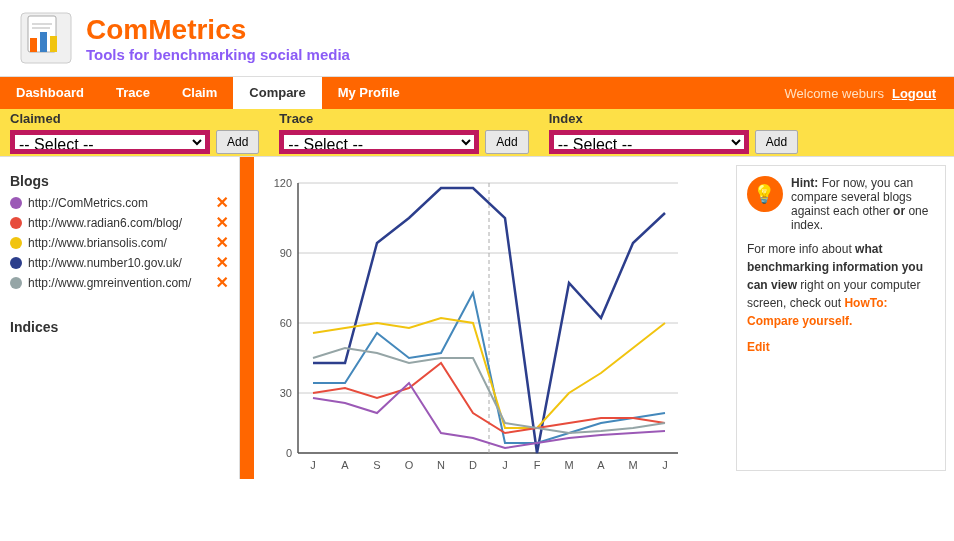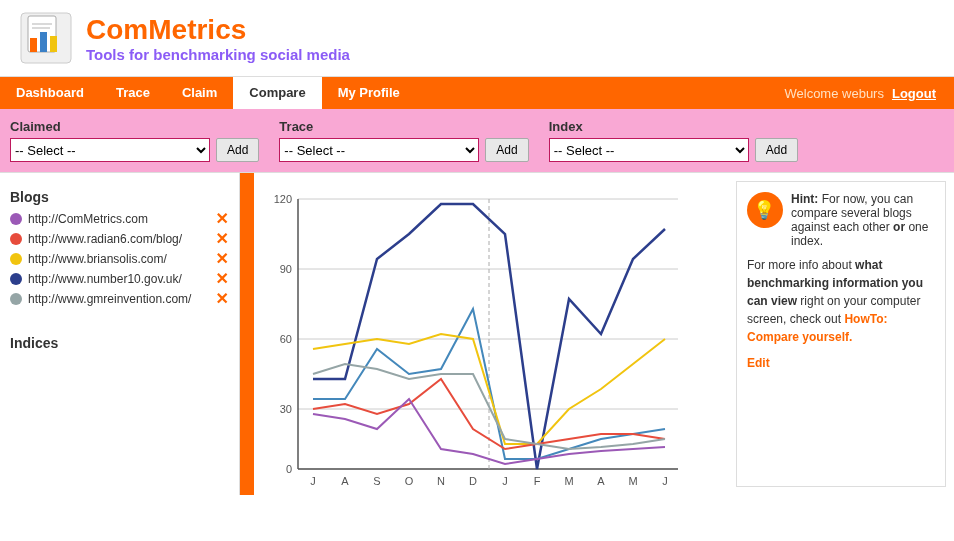--- a/index.html
+++ b/index.html
@@ -16,25 +16,25 @@
 
     
     #navbar { display: flex; align-items: center; background: #f60; padding: 0; height: 32px; }
     .nav-item { padding: 0 16px; height: 32px; line-height: 32px; color: #fff; font-weight: bold; font-size: 13px; cursor: pointer; }
     .nav-item.active { background: #fff; color: #333; }
     #nav-right { margin-left: auto; padding-right: 18px; color: #fff; font-size: 13px; display: flex; align-items: center; gap: 8px; }
     #nav-right .welcome { color: #ffe0c0; }
     #nav-right .logout { color: #fff; font-weight: bold; cursor: pointer; text-decoration: underline; }
 
     
-    #select-row { display: flex; align-items: flex-start; padding: 10px 10px; gap: 20px; background: #f9a8d4; border-bottom: 1px solid #ddd; }
+    #select-row { display: flex; align-items: flex-start; padding: 2px 10px; gap: 20px; background: #fde047; border-bottom: 1px solid #ddd; }
     .select-group { display: flex; flex-direction: column; gap: 4px; }
     .select-label { font-weight: bold; font-size: 13px; color: #333; }
     .select-controls { display: flex; align-items: center; gap: 6px; }
-    .select-controls select { width: 200px; height: 24px; border: 1px solid #be185d; font-size: 13px; background: #fff; }
+    .select-controls select { width: 200px; height: 24px; border: 5px solid #be185d; font-size: 16px; background: #fff; }
     .select-controls button { height: 24px; padding: 0 10px; background: #e8e8e8; border: 1px solid #aaa; font-size: 12px; cursor: pointer; border-radius: 2px; }
 
     
     #content-area { display: flex; }
 
     
     #sidebar { width: 240px; min-width: 240px; padding: 8px 10px; border-right: 1px solid #ddd; }
     .section-title { font-weight: bold; font-size: 14px; color: #333; margin: 8px 0 6px 0; }
     .blog-item { display: flex; align-items: center; gap: 6px; margin: 4px 0; }
     .blog-dot { width: 12px; height: 12px; border-radius: 50%; flex-shrink: 0; }

